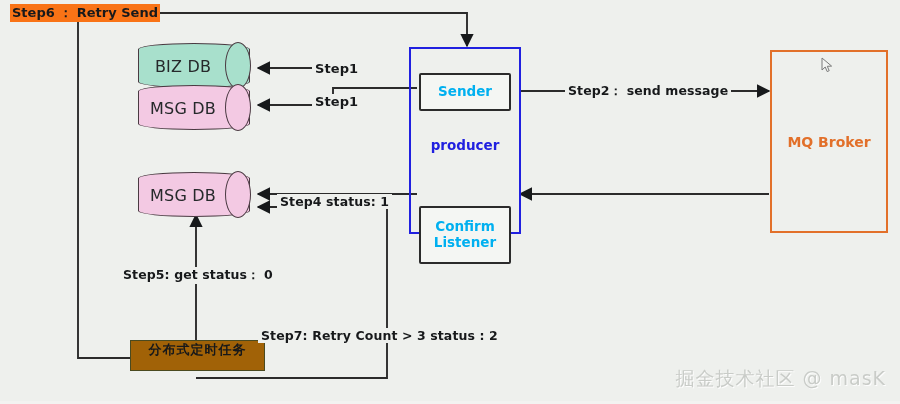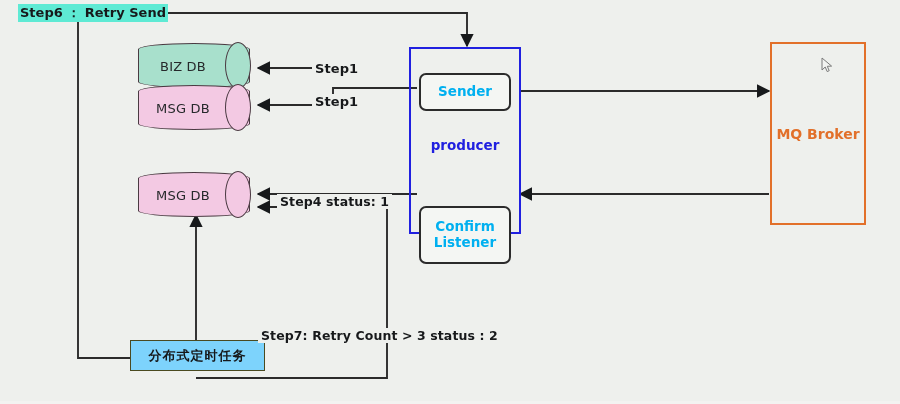--- a/index.html
+++ b/index.html
@@ -25,31 +25,31 @@
     position:absolute;top:-1px;right:-1px;bottom:-1px;
     width:26px;
     border:1.6px solid #4a3a42;
     border-radius:50%;
     box-sizing:border-box;
   }
   .cyl .cyl-label{
     position:absolute;left:0;right:22px;top:50%;
     transform:translateY(-50%);
     text-align:center;
-    font-size:13px;
+    font-size:16px;
     color:#26292b;
     letter-spacing:.2px;
   }
 
   
   .rbox{
     position:absolute;
     background:#f4f6f3;
     border:2px solid #2b2b2b;
-    border-radius:7px;
+    border-radius:2px;
     display:flex;align-items:center;justify-content:center;
     text-align:center;
     color:#00b0f0;
     font-weight:bold;
     font-size:13.5px;
     line-height:1.15;
     box-sizing:border-box;
   }
 
   
@@ -70,45 +70,45 @@
     border:2.4px solid #e2702a;
     background:transparent;
     display:flex;align-items:center;justify-content:center;
   }
   #mq-broker-label{
     color:#e2702a;font-weight:bold;font-size:14px;
   }
 
   
   #scheduler-box{
-    background:#7dd3fc;
+    background:#a16207;
     border:1.6px solid #4a4a20;
-    display:flex;align-items:center;justify-content:center;
+    display:flex;justify-content:center;
     box-sizing:border-box;
   }
   #scheduler-label{
     color:#16181a;font-weight:bold;font-size:13px;letter-spacing:1px;
   }
 
   
   .elabel{
     position:absolute;
     color:#17191b;
     font-weight:bold;
     font-size:13px;
     white-space:nowrap;
     background:#eef0ed;
     padding:0 3px;
     letter-spacing:.1px;
   }
   .elabel.big{font-size:12.5px;}
   #title-step6{
-    position:absolute;left:18px;top:4px;
+    position:absolute;left:10px;top:4px;
     font-weight:bold;font-size:13px;color:#17191b;
-    white-space:nowrap;background:#5eead4;padding:0 2px;
+    white-space:nowrap;background:#f97316;padding:0 2px;
   }
 
   
   #watermark{
     position:absolute;right:14px;bottom:12px;
     font-size:19px;color:#c9ccc8;
     font-family:"DejaVu Sans","Liberation Sans",sans-serif;
     white-space:nowrap;
     text-shadow:1px 1px 0 #fdfdfd;
     letter-spacing:1px;
@@ -177,38 +177,41 @@
 
   <div class="rbox" style="left:419px;top:73px;width:92px;height:38px;">
     <span>Sender</span>
   </div>
 
   <div class="rbox" style="left:419px;top:166px;width:92px;height:58px;flex-direction:column;margin-top:40px;">
     <span>Confirm</span>
     <span>Listener</span>
   </div>
 
-  <div class="node" id="mq-broker-box" style="left:770px;top:42px;width:96px;height:183px;">
+  <div class="node" id="mq-broker-box" style="left:770px;top:50px;width:118px;height:183px;">
     <span id="mq-broker-label">MQ Broker</span>
   </div>
 
   <div class="node" id="scheduler-box" style="left:130px;top:340px;width:135px;height:31px;">
     <span id="scheduler-label">分布式定时任务</span>
   </div>
 
   <div class="elabel" style="left:312px;top:61px;">Step1</div>
 
   <div class="elabel" style="left:312px;top:94px;">Step1</div>
 
+  <div class="elabel big" style="left:565px;top:83px;">Step2： send message</div>
 
 
   <div class="elabel big" style="left:277px;top:194px;">Step4 status: 1</div>
 
+  <div class="elabel big" style="left:120px;top:267px;">Step5: get status： 0</div>
 
   <div class="elabel big" style="left:258px;top:328px;">Step7: Retry Count &gt; 3 status : 2</div>
 
   <svg id="mouse-cursor" width="14" height="18" viewBox="0 0 14 18" xmlns="http://www.w3.org/2000/svg">
     <path d="M1 1 L1 13 L4.2 10 L6.2 14.6 L8.2 13.7 L6.3 9.3 L10.6 9.1 Z" fill="#f2f3f1" stroke="#7a7a7a" stroke-width="1"></path>
   </svg>
 
+  <div id="watermark">掘金技术社区 @ masK</div>
 
   <div id="bottom-strip"></div>
 </div>
 
 </body></html>

